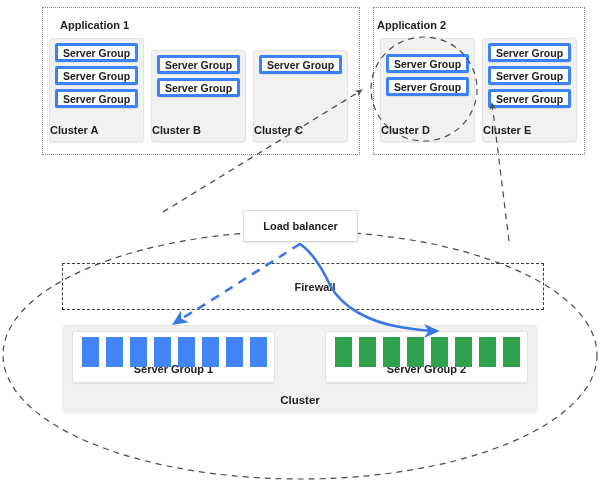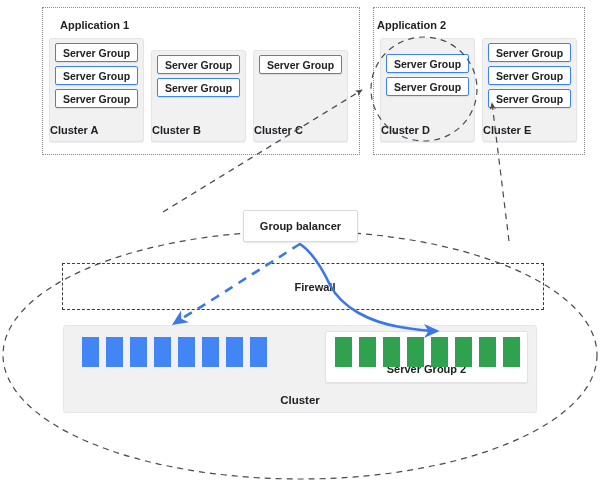--- a/index.html
+++ b/index.html
@@ -57,21 +57,21 @@
     width: 100%;
     text-align: left;
     font-size: 11px;
     font-weight: bold;
     color: #202124;
     white-space: nowrap;
   }
   .sg-chip {
     position: absolute;
     background: #ffffff;
-    border: 1px solid #3b82f6;
+    border: 3px solid #3b82f6;
     border-radius: 2px;
     box-sizing: border-box;
     font-size: 10.5px;
     font-weight: bold;
     color: #202124;
     display: flex;
     align-items: center;
     justify-content: center;
     box-shadow: 0 1px 1px rgba(0,0,0,0.08);
     white-space: nowrap;
@@ -204,30 +204,33 @@
 
     <ellipse cx="424" cy="89" rx="53" ry="52" fill="none" stroke="#4a4a4a" stroke-width="1.2" stroke-dasharray="6,5"></ellipse>
 
     <ellipse cx="300" cy="355" rx="297" ry="124" fill="none" stroke="#4a4a4a" stroke-width="1.2" stroke-dasharray="6,5"></ellipse>
 
     <path d="M163,212 L362,90" fill="none" stroke="#4a4a4a" stroke-width="1.2" stroke-dasharray="6,5" marker-end="url(#arrow-gray)"></path>
 
     <path d="M509,241 L492,103" fill="none" stroke="#4a4a4a" stroke-width="1.2" stroke-dasharray="6,5" marker-end="url(#arrow-gray)"></path>
   </svg>
 
-  <div class="lb-box" style="left:243px; top:210px; width:115px; height:32px;">Group balancer</div>
+  <div class="lb-box" style="left:243px; top:210px; width:115px; height:32px;">Load balancer</div>
 
   <div class="firewall-box" style="left:62px; top:263px; width:482px; height:47px;">
     <span class="firewall-label">Firewall</span>
   </div>
 
   <div class="bottom-cluster" style="left:63px; top:325px; width:474px; height:88px;">
     <div class="bottom-cluster-label">Cluster</div>
   </div>
 
+  <div class="sg-panel" style="left:72px; top:331px; width:203px; height:52px;">
+    <div class="sg-panel-label">Server Group 1</div>
+  </div>
   <div class="node-row" style="left:82px; top:337px;">
     <div class="node" style="background:#4285F4;"></div>
     <div class="node" style="background:#4285F4;"></div>
     <div class="node" style="background:#4285F4;"></div>
     <div class="node" style="background:#4285F4;"></div>
     <div class="node" style="background:#4285F4;"></div>
     <div class="node" style="background:#4285F4;"></div>
     <div class="node" style="background:#4285F4;"></div>
     <div class="node" style="background:#4285F4;"></div>
   </div>

